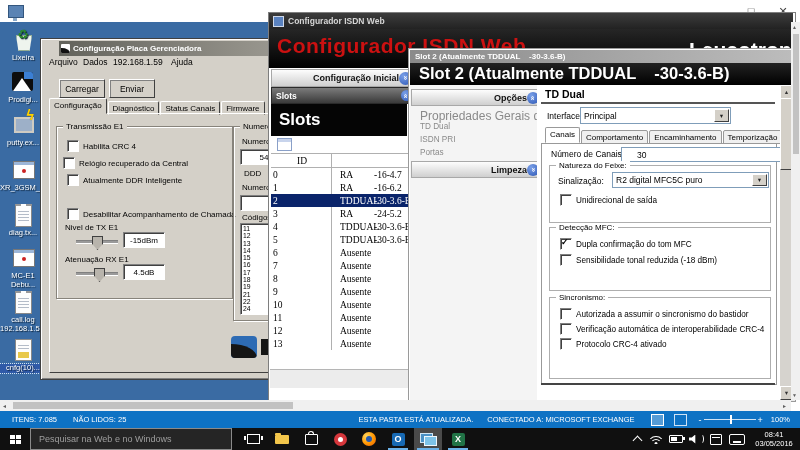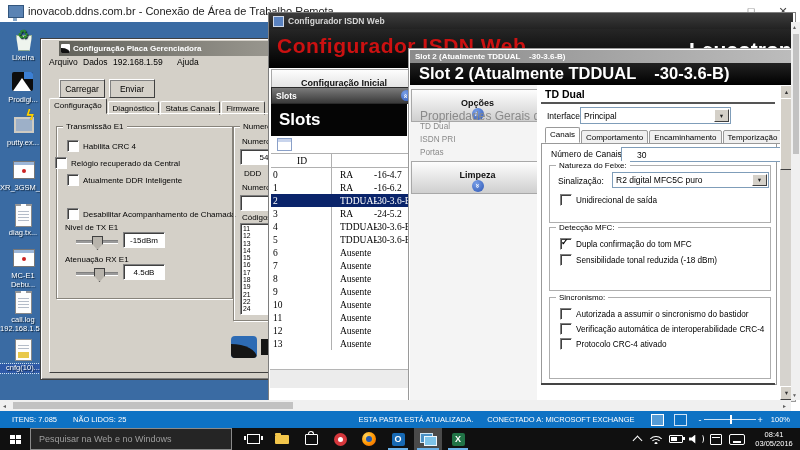--- a/index.html
+++ b/index.html
@@ -67,21 +67,21 @@
          padding-left:3px;white-space:nowrap;overflow:hidden;}
   .combo .dd{position:absolute;right:1px;top:1px;bottom:1px;width:13px;background:#d4d0c8;
              border:1px solid;border-color:#fff #404040 #404040 #fff;display:flex;align-items:center;justify-content:center;
              font-size:5.5px;color:#222;}
   
   .bluebtn{width:13px;height:13px;border-radius:50%;background:radial-gradient(circle at 35% 30%,#7aa0e8,#2b55b4);
            color:#fff;display:flex;align-items:center;justify-content:center;flex:0 0 auto;}
   .bluebtn span{font-size:8px;font-weight:bold;line-height:1;}
   .up{transform:rotate(-90deg);}  .down{transform:rotate(90deg);}
   .hdr-light{background:linear-gradient(180deg,#fdfdfd,#cfcfcf);border:1px solid #a8a8a8;display:flex;align-items:center;
-             justify-content:space-between;padding:8px 4px;font-size:9px;font-weight:bold;color:#111;flex-direction:column;}
+             justify-content:flex-end;padding:0 4px;font-size:9px;font-weight:bold;color:#111;}
   .hdr-dark{background:linear-gradient(180deg,#7b7b7b,#3a3a3a);border:1px solid #2a2a2a;display:flex;align-items:center;
             justify-content:space-between;padding:0 4px;font-size:8.5px;font-weight:bold;color:#fff;}
   .trow{display:flex;height:13px;font-family:"Liberation Serif",serif;font-size:9.5px;align-items:center;color:#000;}
   .trow .c1{width:58px;align-self:stretch;display:flex;align-items:center;padding-left:2px;border-right:1px solid #b0b0b0;}
   .trow .ct{width:34px;padding-left:8px;}
   .trow.selrow{background:#0a246a;color:#fff;}
   .scroll95{background:#d6d3ce;}
   .sbtn{position:absolute;background:#d4d0c8;border:1px solid;border-color:#fff #404040 #404040 #fff;
         display:flex;align-items:center;justify-content:center;font-size:5.5px;color:#333;}
   
@@ -128,21 +128,20 @@
   .vicon.sel{border:1px solid #fff;background:rgba(255,255,255,.3);}
   .lbl{position:absolute;white-space:nowrap;}
 </style>
 </head>
 <body>
 
 <div id="screen">
 
   <div class="abs rdp-titlebar">
     <span class="rdp-ico"></span>
-    <span class="lbl" style="left:28px;top:5px;">inovacob.ddns.com.br - Conexão de Área de Trabalho Remota</span>
     <span class="winbtn" style="position:absolute;right:68px;">–</span>
     <span class="winbtn" style="position:absolute;right:34px;">□</span>
     <span class="winbtn" style="position:absolute;right:2px;">✕</span>
   </div>
 
   <div class="abs desktop">
 
     <div class="dicon-item" style="left:0;top:6px;">
       <div class="dicon">
           <span class="ic-bin-body"></span>
@@ -197,41 +196,41 @@
   </div>
 
   <div class="abs w95" style="left:40px;top:38px;width:280px;height:340px;z-index:10;">
     <div class="w95-title">
       <span class="w95-ticon"></span>
       <span>Configuração Placa Gerenciadora</span>
     </div>
     <span class="lbl" style="left:8px;top:18px;font-size:8.5px;">Arquivo</span>
     <span class="lbl" style="left:42px;top:18px;font-size:8.5px;">Dados</span>
     <span class="lbl" style="left:72px;top:18px;font-size:8.5px;">192.168.1.59</span>
-    <span class="lbl" style="left:130px;top:18px;font-size:8.5px;margin-left:6px;">Ajuda</span>
+    <span class="lbl" style="left:130px;top:18px;font-size:8.5px;">Ajuda</span>
 
     <div class="btn95 abs" style="left:18px;top:40px;width:44px;height:17px;">Carregar</div>
     <div class="btn95 abs" style="left:68px;top:40px;width:44px;height:17px;">Enviar</div>
 
     <div class="abs" style="left:8px;top:60px;display:flex;align-items:flex-end;">
       <span class="tab95 sel">Configuração</span>
       <span class="tab95">Diagnóstico</span>
       <span class="tab95">Status Canais</span>
       <span class="tab95">Firmware</span>
     </div>
     <div class="abs" style="left:8px;top:74px;width:264px;height:258px;border:1px solid;border-color:#fff #404040 #404040 #fff;"></div>
 
     <div class="group" style="left:15px;top:87px;width:175px;height:171px;">
       <span class="glabel">Transmissão E1</span>
     </div>
     <div class="cbrow" style="left:26px;top:101px;">
       <span class="cb"></span>
       <span>Habilita CRC 4</span>
     </div>
-    <div class="cbrow" style="left:14px;top:118px;">
+    <div class="cbrow" style="left:22px;top:118px;">
       <span class="cb"></span>
       <span>Relógio recuperado da Central</span>
     </div>
     <div class="cbrow" style="left:26px;top:135px;">
       <span class="cb"></span>
       <span>Atualmente DDR Inteligente</span>
     </div>
     <div class="cbrow" style="left:26px;top:169px;">
       <span class="cb"></span>
       <span>Desabilitar Acompanhamento de Chamada</span>

